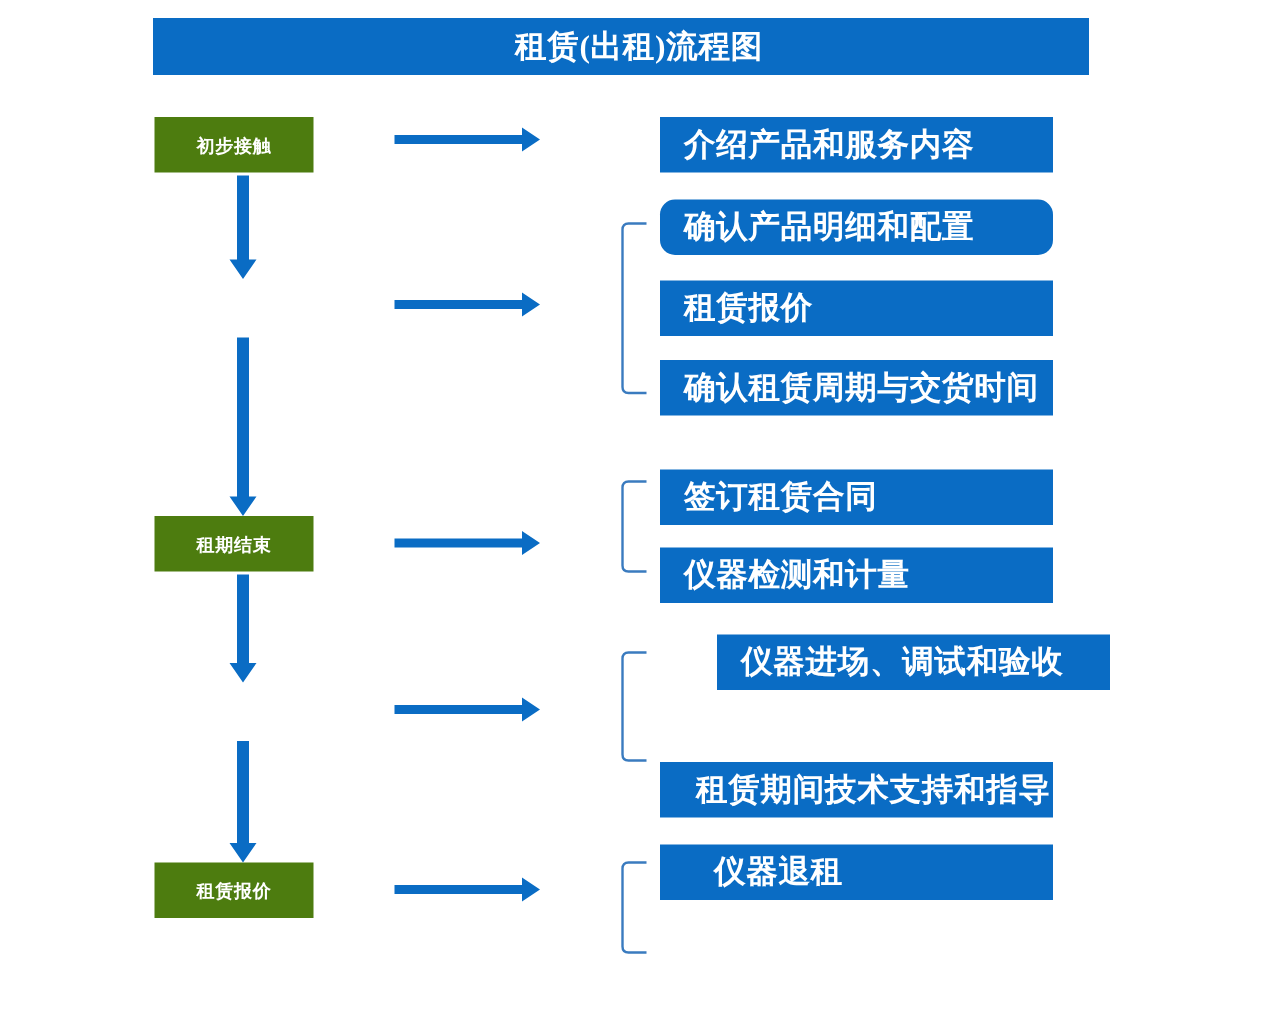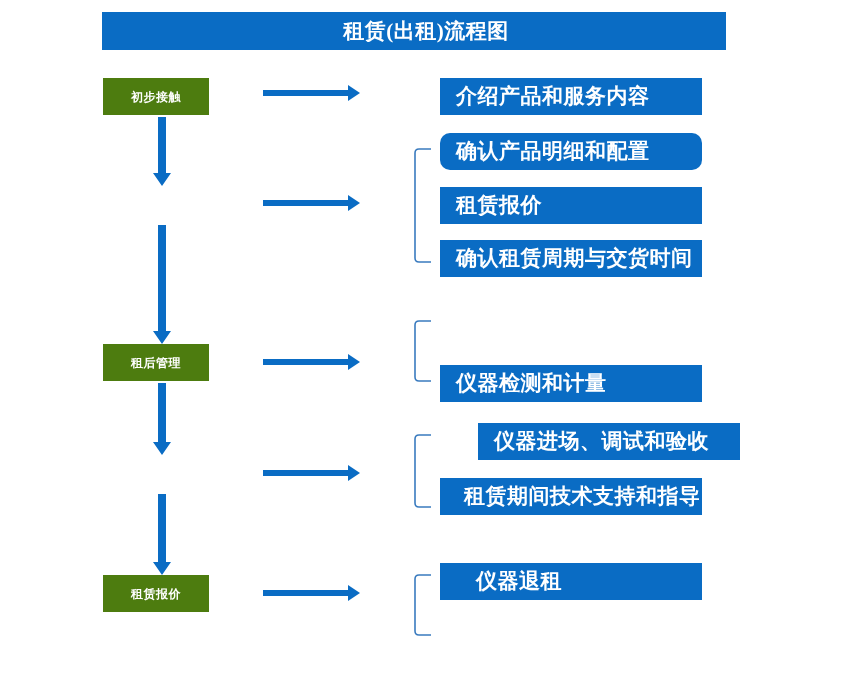--- a/index.html
+++ b/index.html
@@ -101,39 +101,40 @@
 </head>
 <body>
 
 <div id="canvas">
 
   <div class="title-bar">租赁(出租)流程图</div>
 
   <div class="stage-box" style="top:78px;">初步接触</div>
 
 
-  <div class="stage-box" style="top:344px;">租后管理</div>
+  <div class="stage-box" style="top:344px;">租期结束</div>
 
 
   <div class="stage-box" style="top:575px;">租赁报价</div>
 
   <div class="detail-box" style="top:78px;">介绍产品和服务内容</div>
 
   <div class="detail-box" style="top:133px;border-radius:10px;">确认产品明细和配置</div>
 
   <div class="detail-box" style="top:187px;">租赁报价</div>
 
   <div class="detail-box" style="top:240px;">确认租赁周期与交货时间</div>
 
+  <div class="detail-box" style="top:313px;">签订租赁合同</div>
 
   <div class="detail-box" style="top:365px;">仪器检测和计量</div>
 
   <div class="detail-box" style="top:423px;margin-left:38px;">仪器进场、调试和验收</div>
 
-  <div class="detail-box" style="top:478px;padding-left:24px;">租赁期间技术支持和指导</div>
+  <div class="detail-box" style="top:508px;padding-left:24px;">租赁期间技术支持和指导</div>
 
   <div class="detail-box" style="top:563px;padding-left:36px;">仪器退租</div>
 
 
   <div class="h-arrow" style="top:84px;">
     <svg width="98" height="18" viewBox="0 0 98 18">
       <path d="M0 6 L85 6 L85 1 L97 9 L85 17 L85 12 L0 12 Z" fill="#0a6cc4"></path>
     </svg>
   </div>
   <div class="h-arrow" style="top:194px;">

